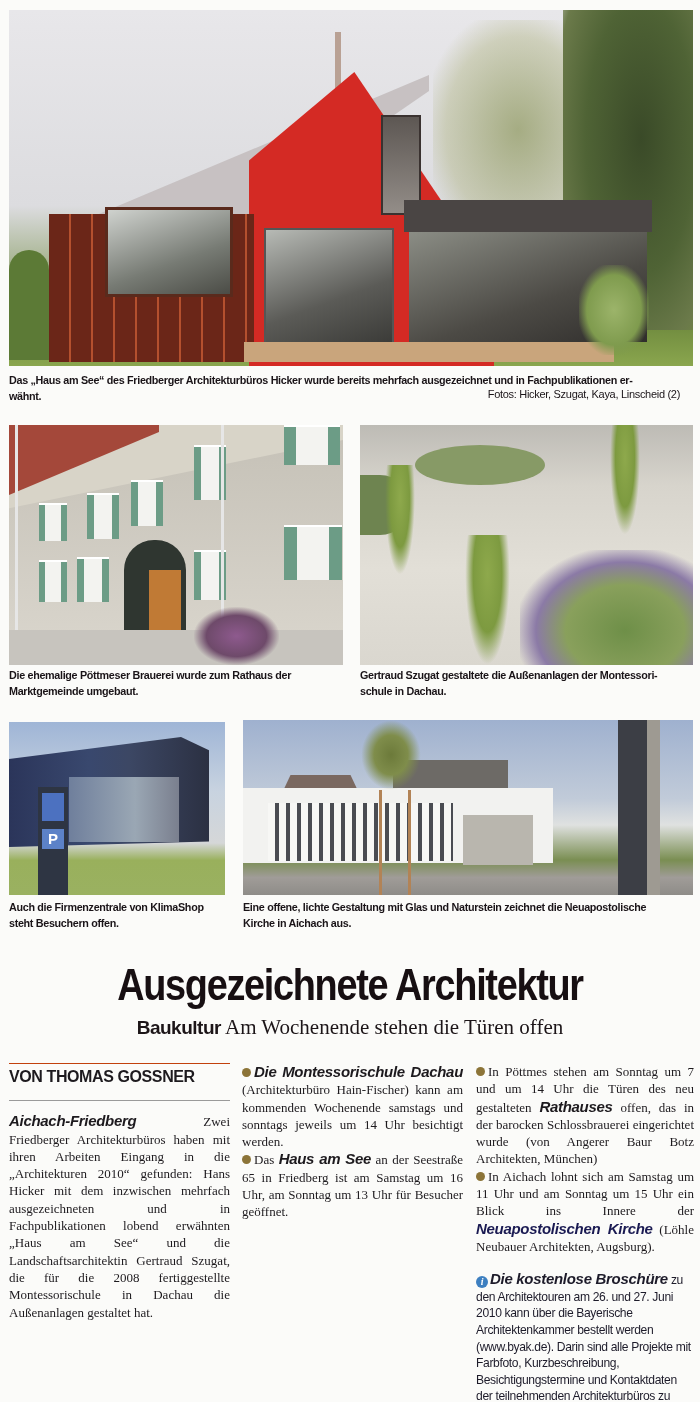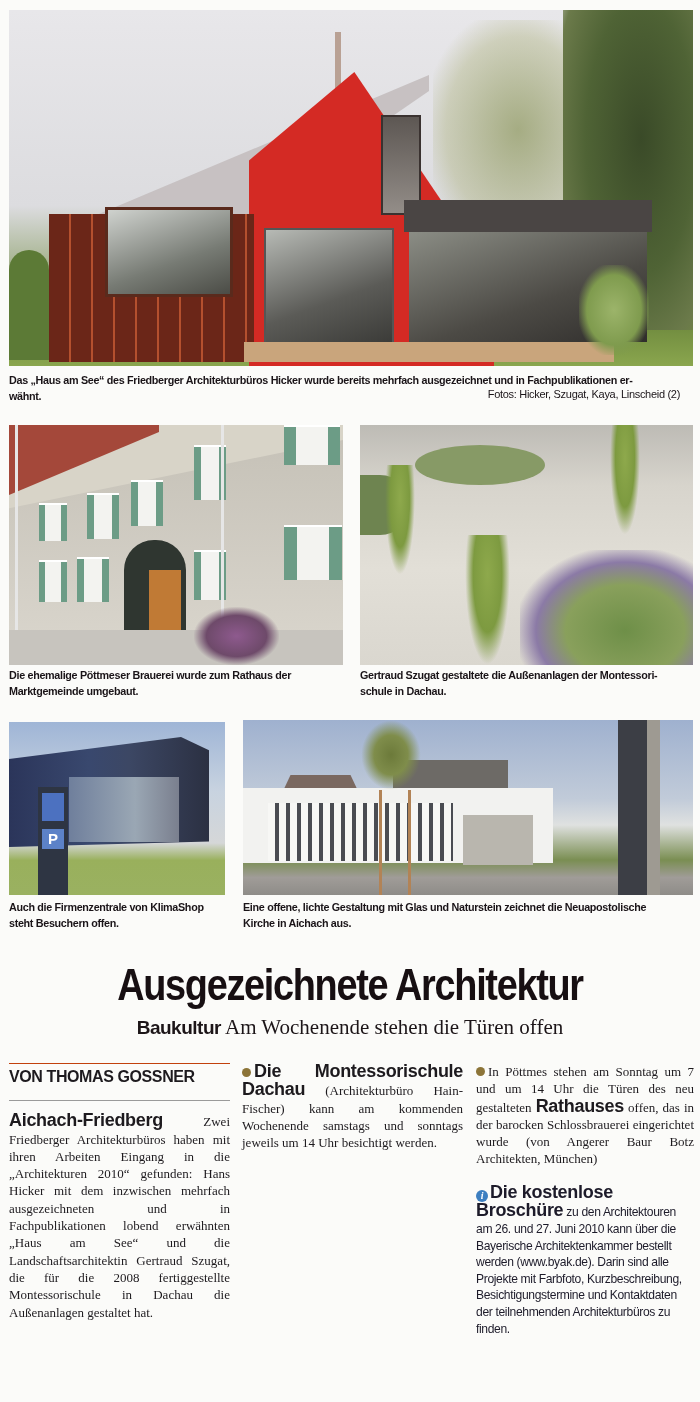--- a/index.html
+++ b/index.html
@@ -79,21 +79,21 @@
   .subline .kicker { font-family:"Liberation Sans", sans-serif; font-weight:bold; font-size:19px; letter-spacing:-0.5px; }
 
   
   .col { position:absolute; top:1063px; width:221px; font-family:"Liberation Serif", serif; font-size:13px;
          line-height:17.3px; text-align:justify; color:#1d1a1e; hyphens:manual; }
   #col1 { left:9px; }
   #col2 { left:242px; }
   #col3 { left:476px; width:218px; }
   .byline { border-top:1px solid #c2410c; border-bottom:1px solid #9a9a9a; padding:4px 0 15px;
             font-family:"Liberation Sans", sans-serif; font-weight:bold; font-size:16px; letter-spacing:-0.4px; margin-bottom:11px; }
-  .b { font-family:"Liberation Sans", sans-serif; font-weight:bold; font-size:18px; letter-spacing:-0.3px; }
+  .b { font-family:"Liberation Sans", sans-serif; font-weight:bold; font-size:15px; letter-spacing:-0.3px;font-style:italic; }
   .navy { color:#1a1a52; }
   .bullet { display:inline-block; width:9px; height:9px; border-radius:50%; background:#8c7438; margin-right:3px; vertical-align:0px; }
   p { margin:0; }
   .info { margin-top:16px; font-family:"Liberation Sans", sans-serif; font-size:12.1px; line-height:16.6px; letter-spacing:-0.35px; text-align:left; color:#1d1b2a; }
   .info-icon { display:inline-block; width:12px; height:12px; border-radius:50%; background:#3d7fc0; color:#fff; font:italic bold 10px "Liberation Serif",serif; text-align:center; line-height:12px; vertical-align:-1px; margin-right:2px; }
 </style>
 </head>
 <body>
 
 <div class="photo" id="p1">
@@ -195,25 +195,35 @@
     <span class="b">Aichach-Friedberg</span>
     <span>Zwei Friedberger Architekturbüros haben mit ihren Arbeiten Eingang in die „Architekturen 2010“ gefunden: Hans Hicker mit dem inzwischen mehrfach ausgezeichneten und in Fachpublikationen lobend erwähnten „Haus am See“ und die Landschaftsarchitektin Gertraud Szugat, die für die 2008 fertiggestellte Montessorischule in Dachau die Außenanlagen gestaltet hat.</span>
   </p>
 </div>
 
 <div class="col" id="col2">
   <p>
     <span class="bullet"></span><span class="b">Die Montessorischule Dachau</span>
     <span>(Architekturbüro Hain-Fischer) kann am kommenden Wochenende samstags und sonntags jeweils um 14 Uhr besichtigt werden.</span>
   </p>
+  <p>
+    <span class="bullet"></span><span>Das</span>
+    <span class="b">Haus am See</span>
+    <span>an der Seestraße 65 in Friedberg ist am Samstag um 16 Uhr, am Sonntag um 13 Uhr für Besucher geöffnet.</span>
+  </p>
 </div>
 
 <div class="col" id="col3">
   <p>
     <span class="bullet"></span><span>In Pöttmes stehen am Sonntag um 7 und um 14 Uhr die Türen des neu gestalteten</span>
     <span class="b">Rathauses</span>
     <span>offen, das in der barocken Schlossbrauerei eingerichtet wurde (von Angerer Baur Botz Architekten, München)</span>
+  </p>
+  <p>
+    <span class="bullet"></span><span>In Aichach lohnt sich am Samstag um 11 Uhr und am Sonntag um 15 Uhr ein Blick ins Innere der</span>
+    <span class="b navy">Neuapostolischen Kirche</span>
+    <span>(Löhle Neubauer Architekten, Augsburg).</span>
   </p>
   <div class="info">
     <span class="info-icon">i</span><span class="b">Die kostenlose Broschüre</span>
     <span>zu den Architektouren am 26. und 27. Juni 2010 kann über die Bayerische Architektenkammer bestellt werden (www.byak.de). Darin sind alle Projekte mit Farbfoto, Kurzbeschreibung, Besichtigungstermine und Kontaktdaten der teilnehmenden Architekturbüros zu finden.</span>
   </div>
 </div>
 
 </body></html>

